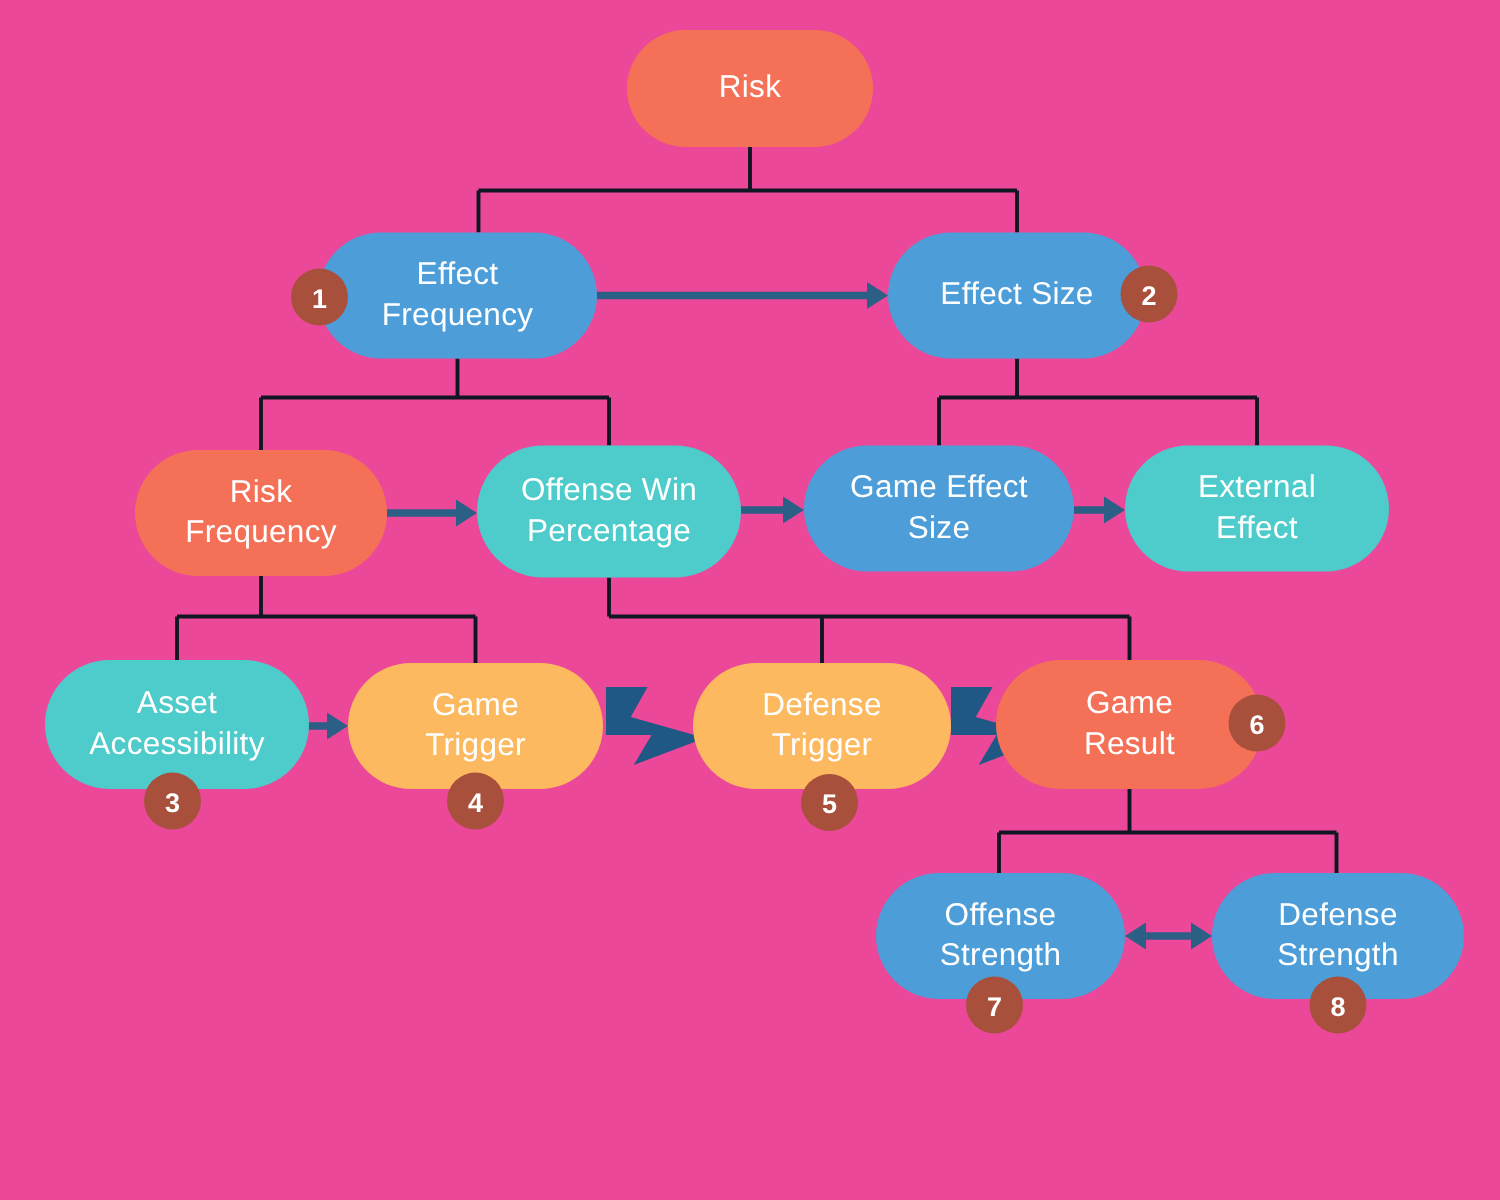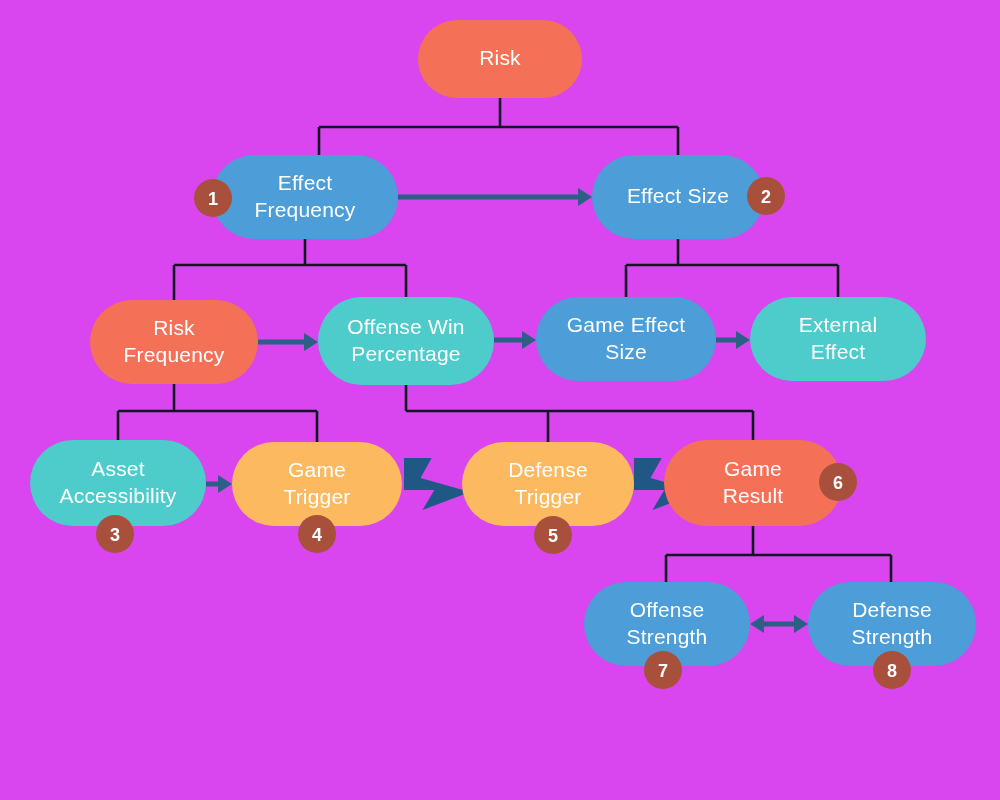--- a/index.html
+++ b/index.html
@@ -10,21 +10,21 @@
   body {
     width: 1000px;
     height: 800px;
     overflow: hidden;
     font-family: "Liberation Sans", sans-serif;
   }
   #diagram-root {
     position: relative;
     width: 1000px;
     height: 800px;
-    background: #d946ef;
+    background: #ec4899;
   }
   svg#diagram-svg {
     position: absolute;
     top: 0; left: 0;
     width: 1000px;
     height: 800px;
     display: block;
   }
   .node-rect { stroke: none; }
   .node-label {

